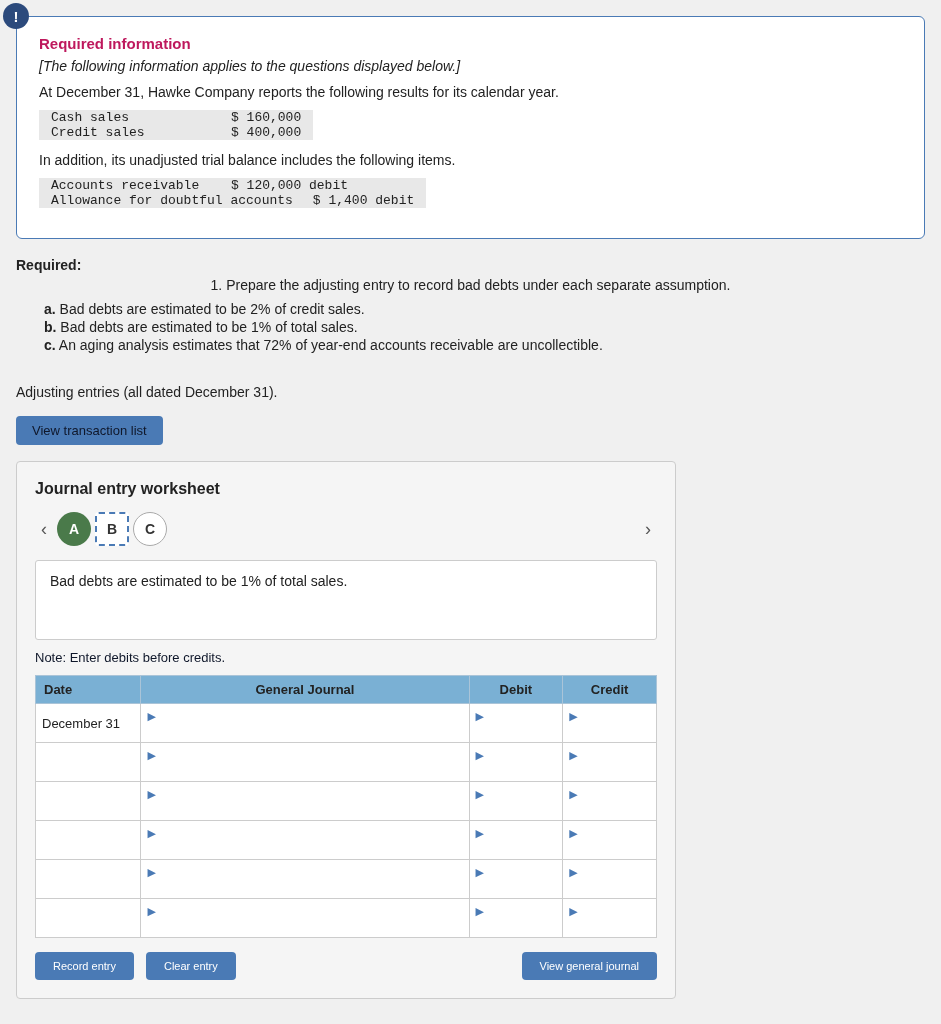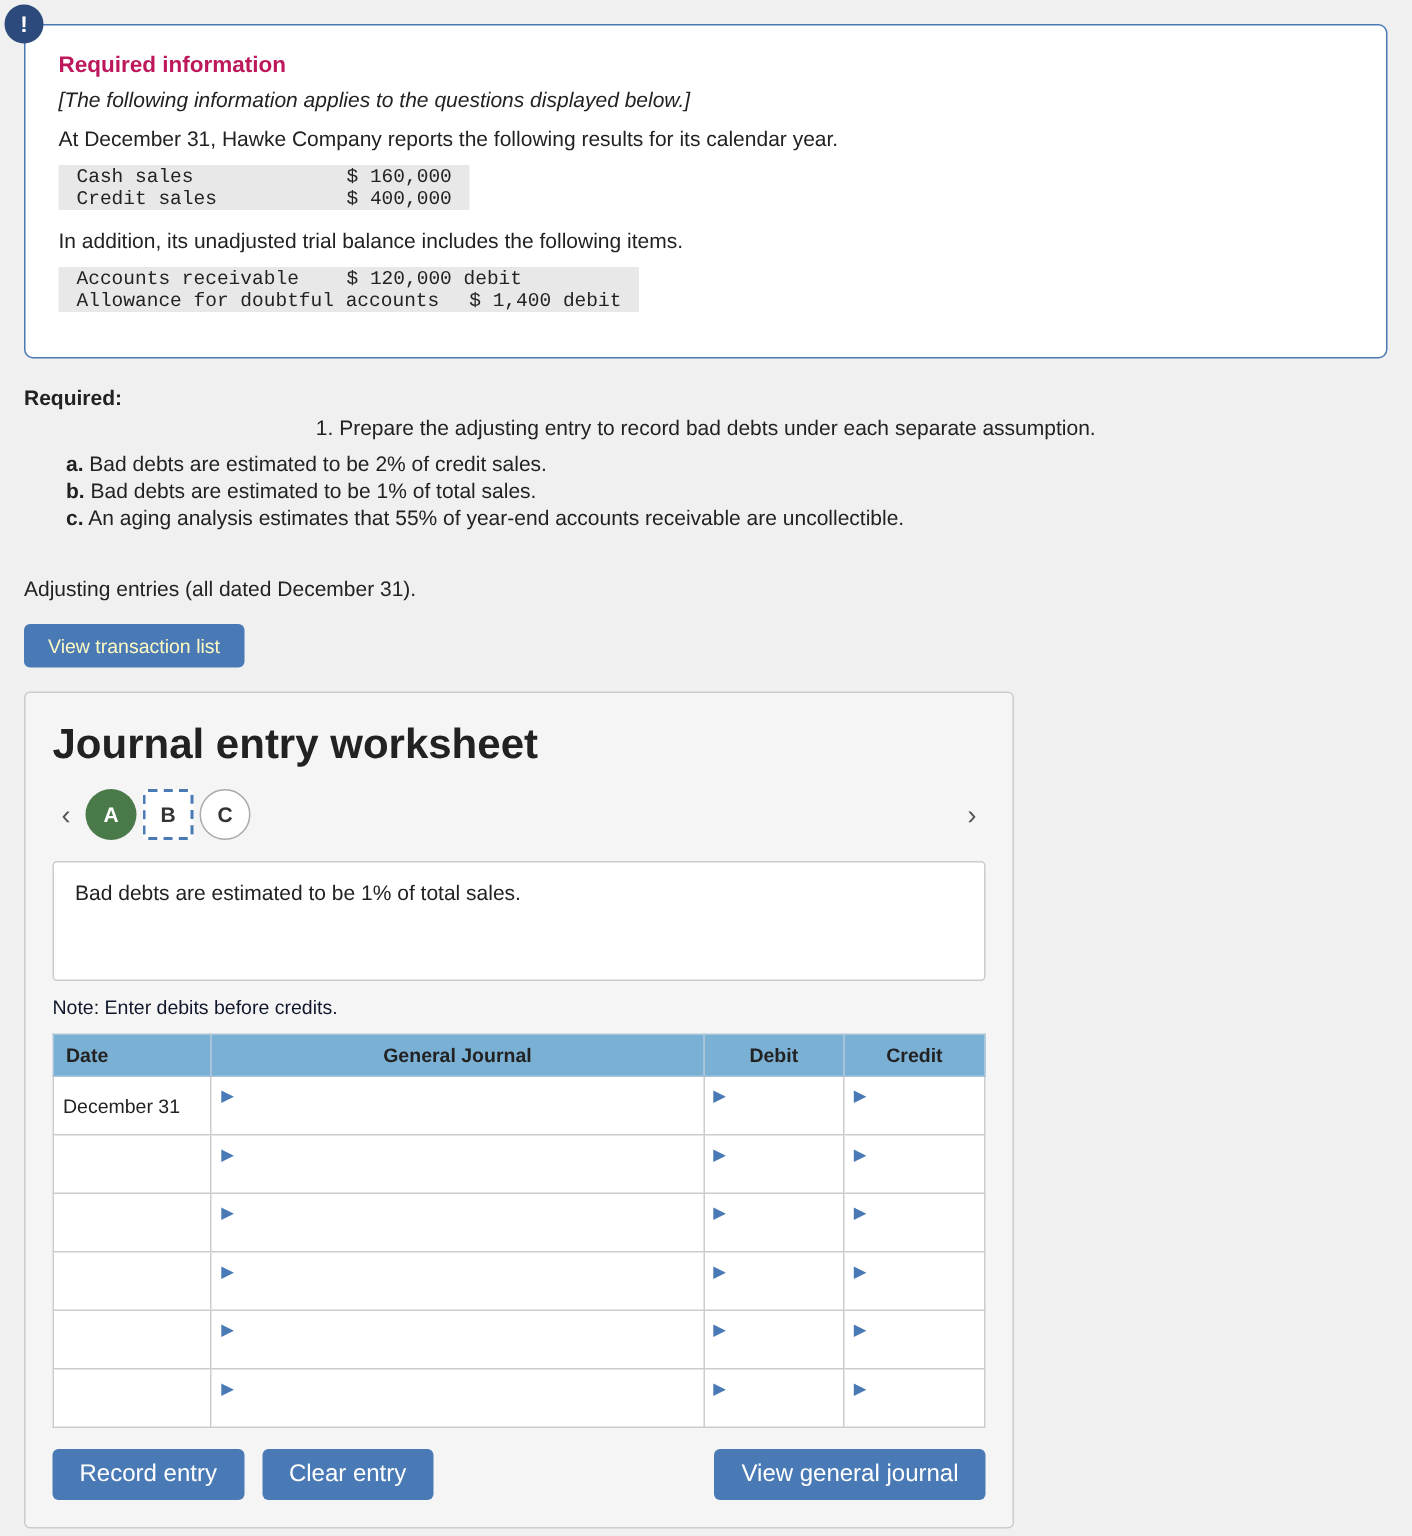--- a/index.html
+++ b/index.html
@@ -94,39 +94,39 @@
     .sub-item {
       margin-bottom: 2px;
     }
 
     .adjusting-text {
       margin-bottom: 16px;
     }
 
     .view-transaction-btn {
       background: #4a7ab5;
-      color: #fef9c3;
+      color: #0f172a;
       border: none;
       padding: 7px 16px;
       border-radius: 4px;
       cursor: pointer;
       font-size: 13px;
       margin-bottom: 16px;
     }
 
     .worksheet-card {
       background: #f5f5f5;
       border: 1px solid #ccc;
       border-radius: 4px;
       padding: 18px 18px 18px 18px;
       max-width: 660px;
     }
 
     .worksheet-title {
-      font-size: 28px;
+      font-size: 16px;
       font-weight: bold;
       margin-bottom: 14px;
     }
 
     .tab-nav {
       display: flex;
       align-items: center;
       margin-bottom: 14px;
       gap: 4px;
     }
@@ -241,21 +241,21 @@
       align-items: center;
     }
 
     .action-btn {
       background: #4a7ab5;
       color: #fff;
       border: none;
       padding: 8px 18px;
       border-radius: 4px;
       cursor: pointer;
-      font-size: 16px;
+      font-size: 11px;
     }
 
     .spacer { flex: 1; }
   </style>
 </head>
 <body>
 
 
 
 
@@ -304,21 +304,21 @@
     <div class="sub-item">
       <strong>a.</strong>
       <span>Bad debts are estimated to be 2% of credit sales.</span>
     </div>
     <div class="sub-item">
       <strong>b.</strong>
       <span>Bad debts are estimated to be 1% of total sales.</span>
     </div>
     <div class="sub-item">
       <strong>c.</strong>
-      <span>An aging analysis estimates that 55% of year-end accounts receivable are uncollectible.</span>
+      <span>An aging analysis estimates that 72% of year-end accounts receivable are uncollectible.</span>
     </div>
   </div>
 </div>
 
 <div class="adjusting-text">Adjusting entries (all dated December 31).</div>
 
 <button class="view-transaction-btn">View transaction list</button>
 
 
 <div class="worksheet-card">

